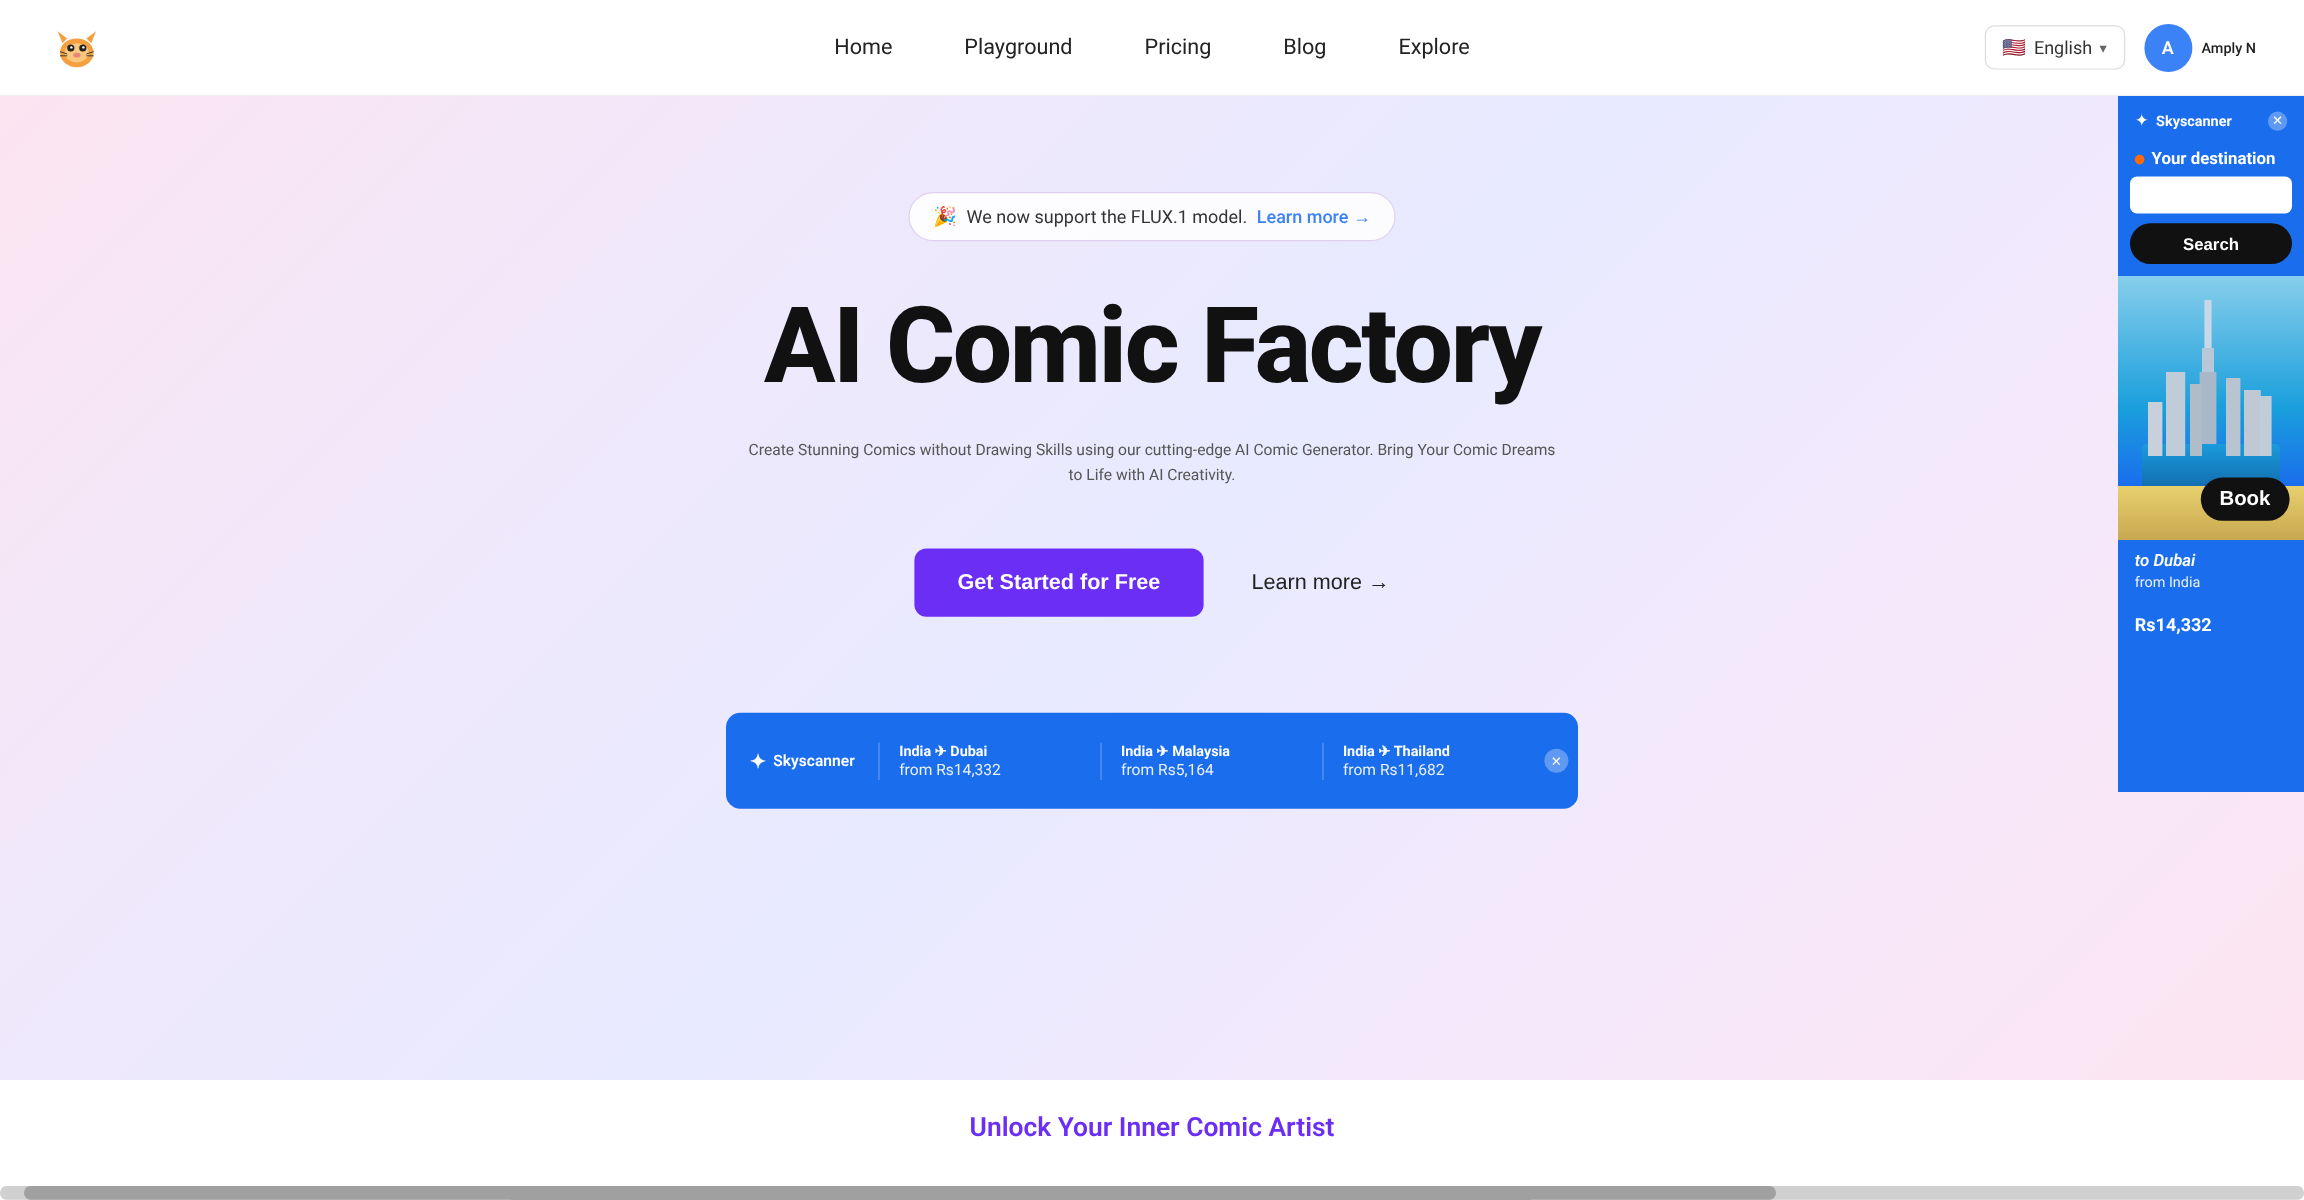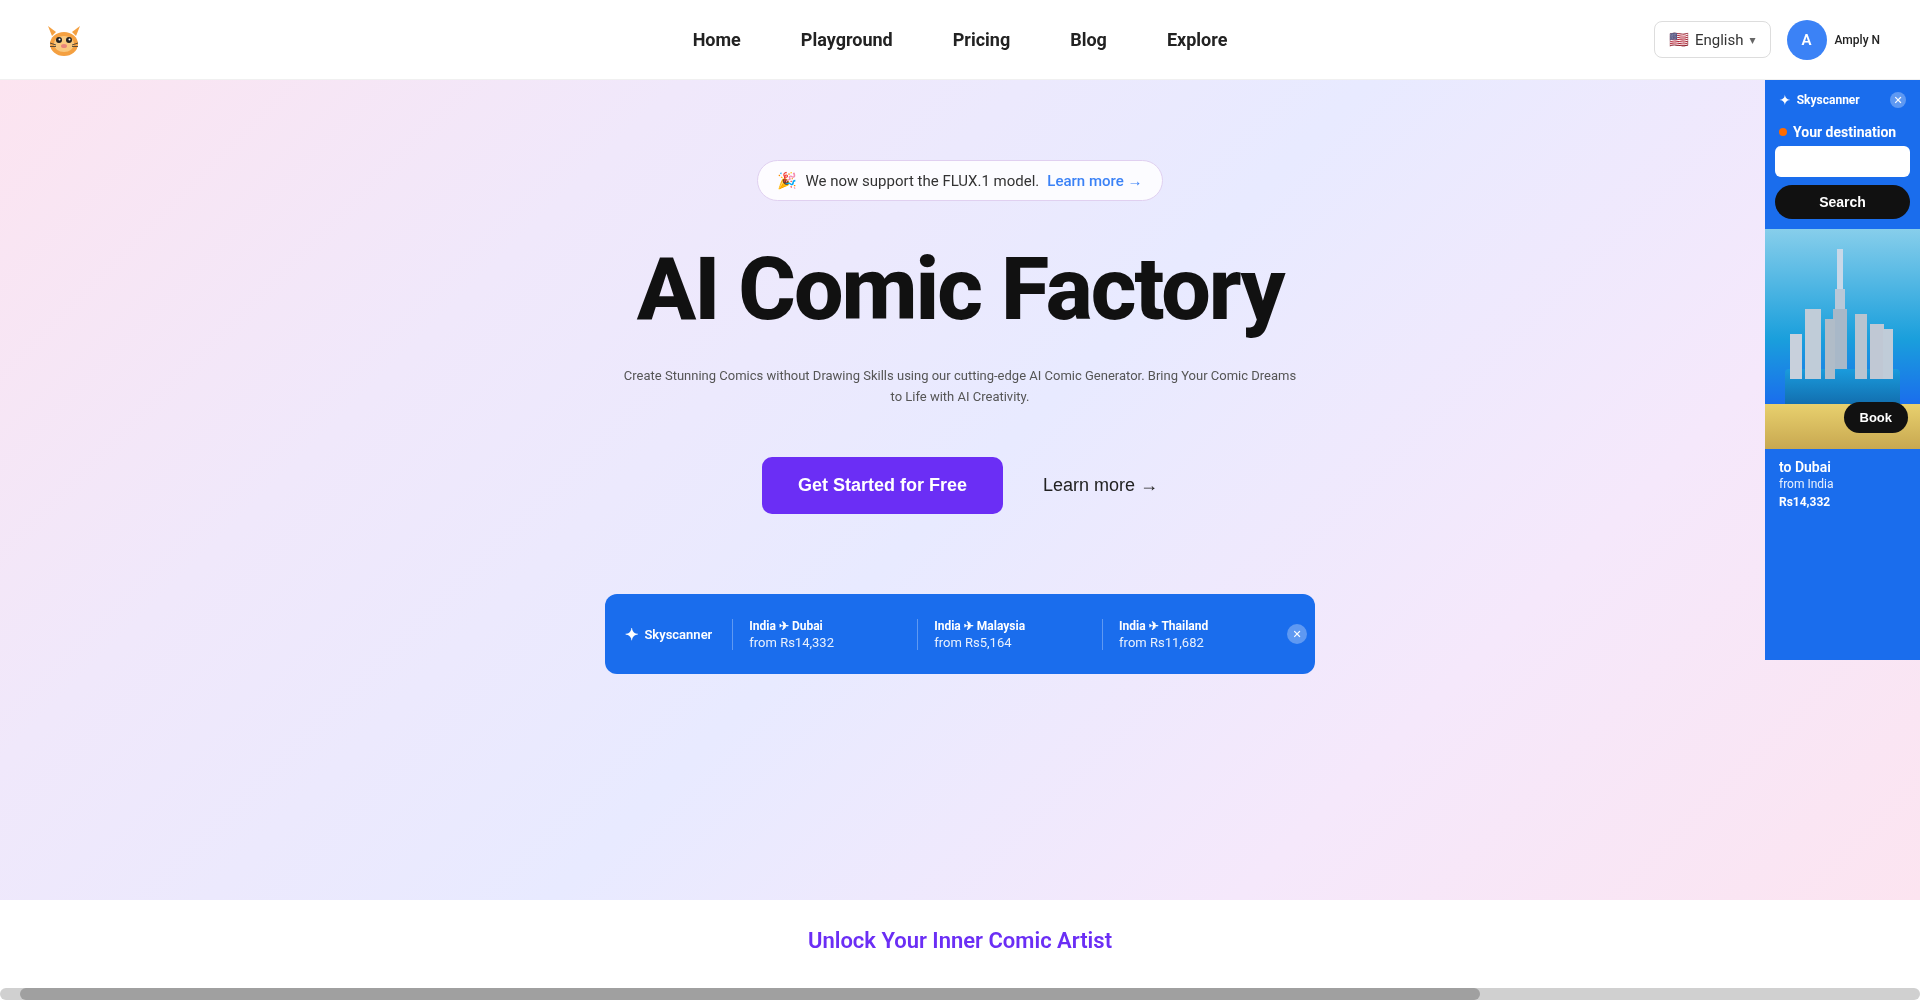--- a/index.html
+++ b/index.html
@@ -32,21 +32,21 @@
       gap: 60px;
       position: absolute;
       left: 50%;
       transform: translateX(-50%);
     }
     .nav-item {
       font-size: 18px;
       color: #222;
       cursor: pointer;
       text-decoration: none;
-      font-weight: 700;
+      font-weight: 400;
     }
     .header-right {
       display: flex;
       align-items: center;
       gap: 16px;
     }
     .lang-selector {
       display: flex;
       align-items: center;
       gap: 6px;
@@ -323,42 +323,43 @@
     }
     .sidebar-ad-book-btn {
       position: absolute;
       bottom: 16px;
       right: 12px;
       background: #111;
       color: #fff;
       border: none;
       border-radius: 20px;
       padding: 8px 16px;
-      font-size: 13px;
+      font-size: 17px;
       font-weight: 600;
       cursor: pointer;
     }
     .sidebar-ad-footer {
       background: #1a6ded;
       padding: 10px 14px;
       color: #fff;
     }
     .sidebar-ad-to {
       font-size: 14px;
       font-weight: 600;
+      font-style: italic;
     }
     .sidebar-ad-from {
       font-size: 12px;
       opacity: 0.9;
       margin-top: 2px;
     }
     .sidebar-ad-price {
-      font-size: 12px;
+      font-size: 15px;
       font-weight: 700;
-      margin-top: 4px;
+      margin-top: 20px;
     }
 
     
     .bottom-tagline {
       width: 100%;
       background: #fff;
       text-align: center;
       padding: 28px 0 0;
       font-size: 22px;
       font-weight: 600;

